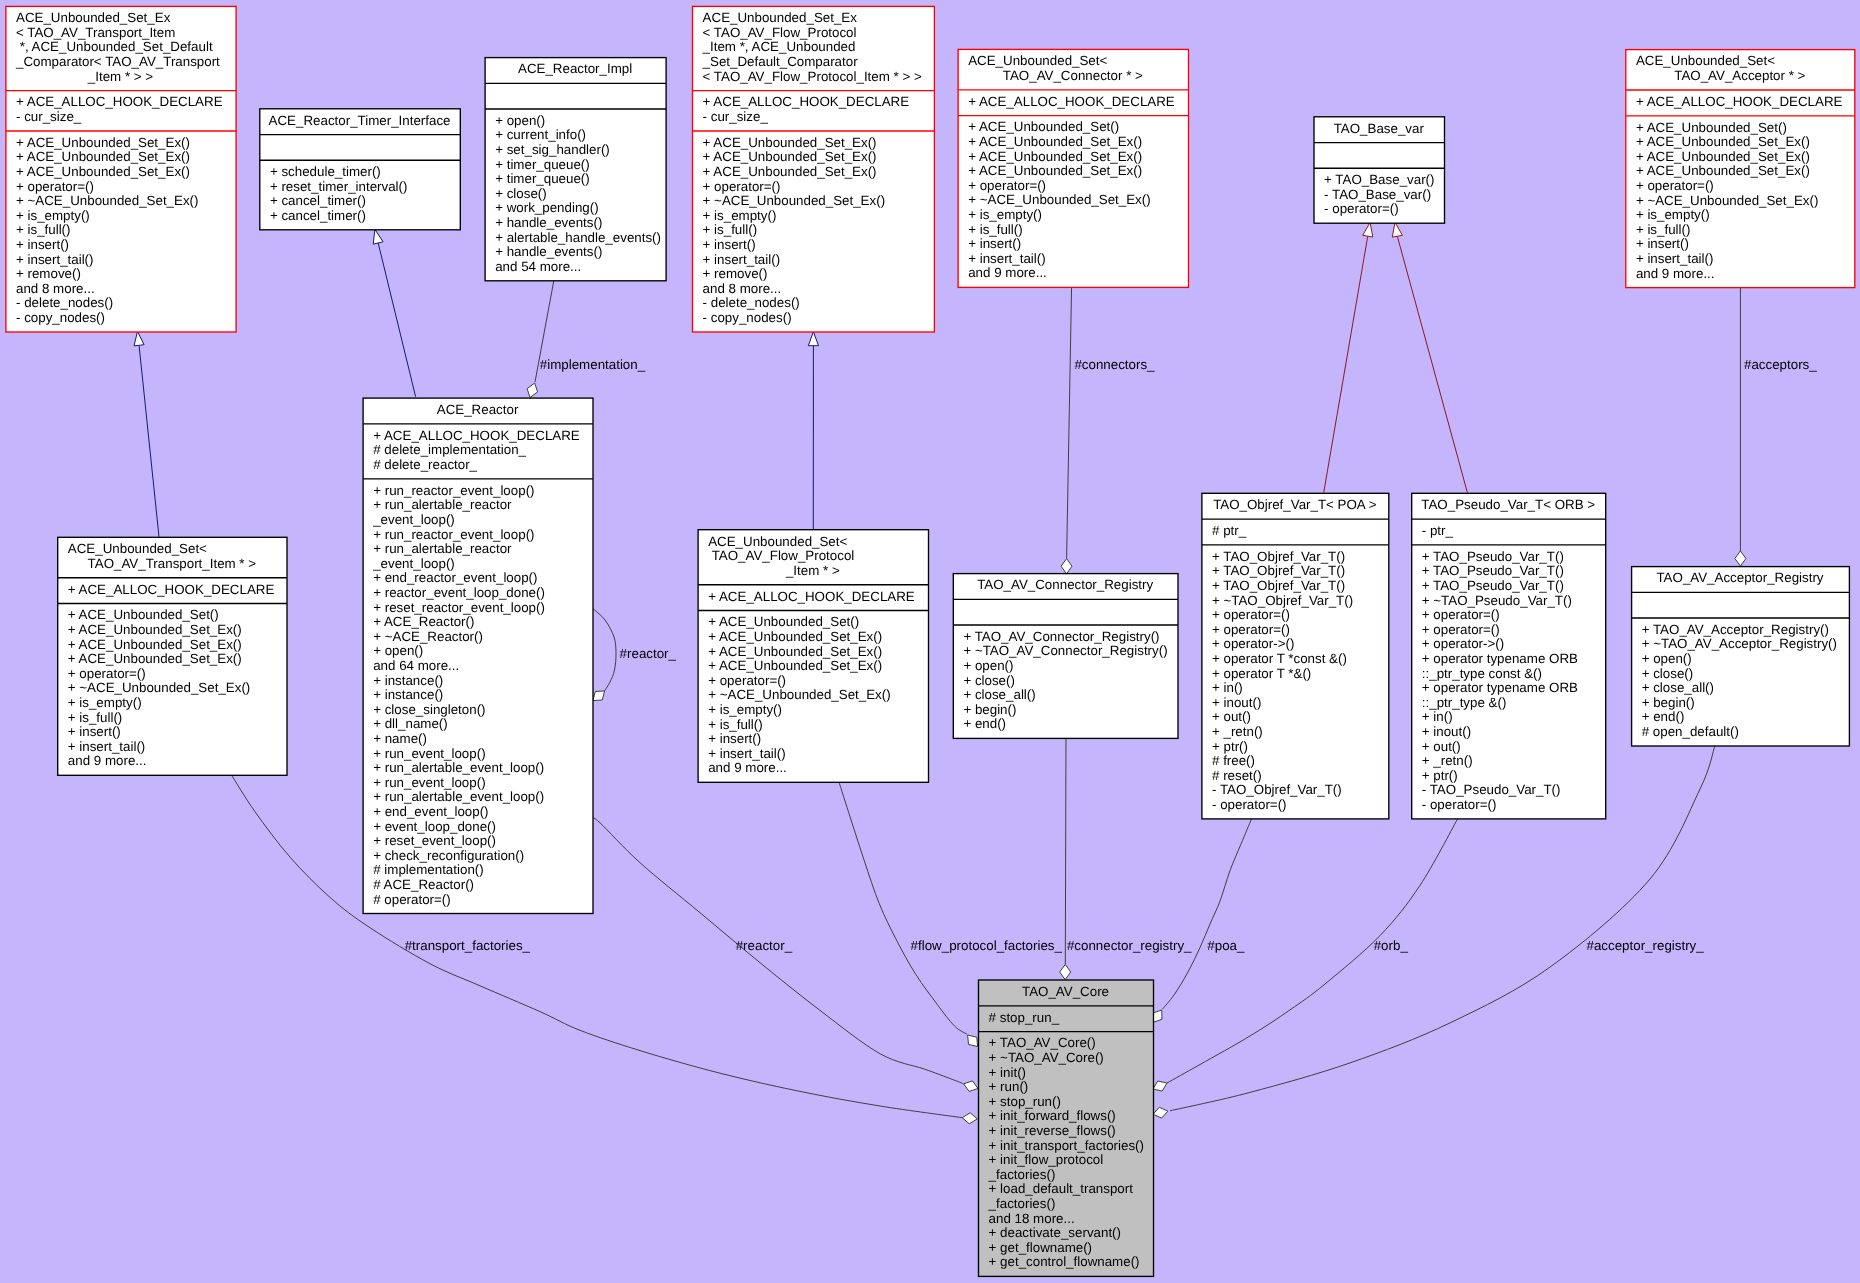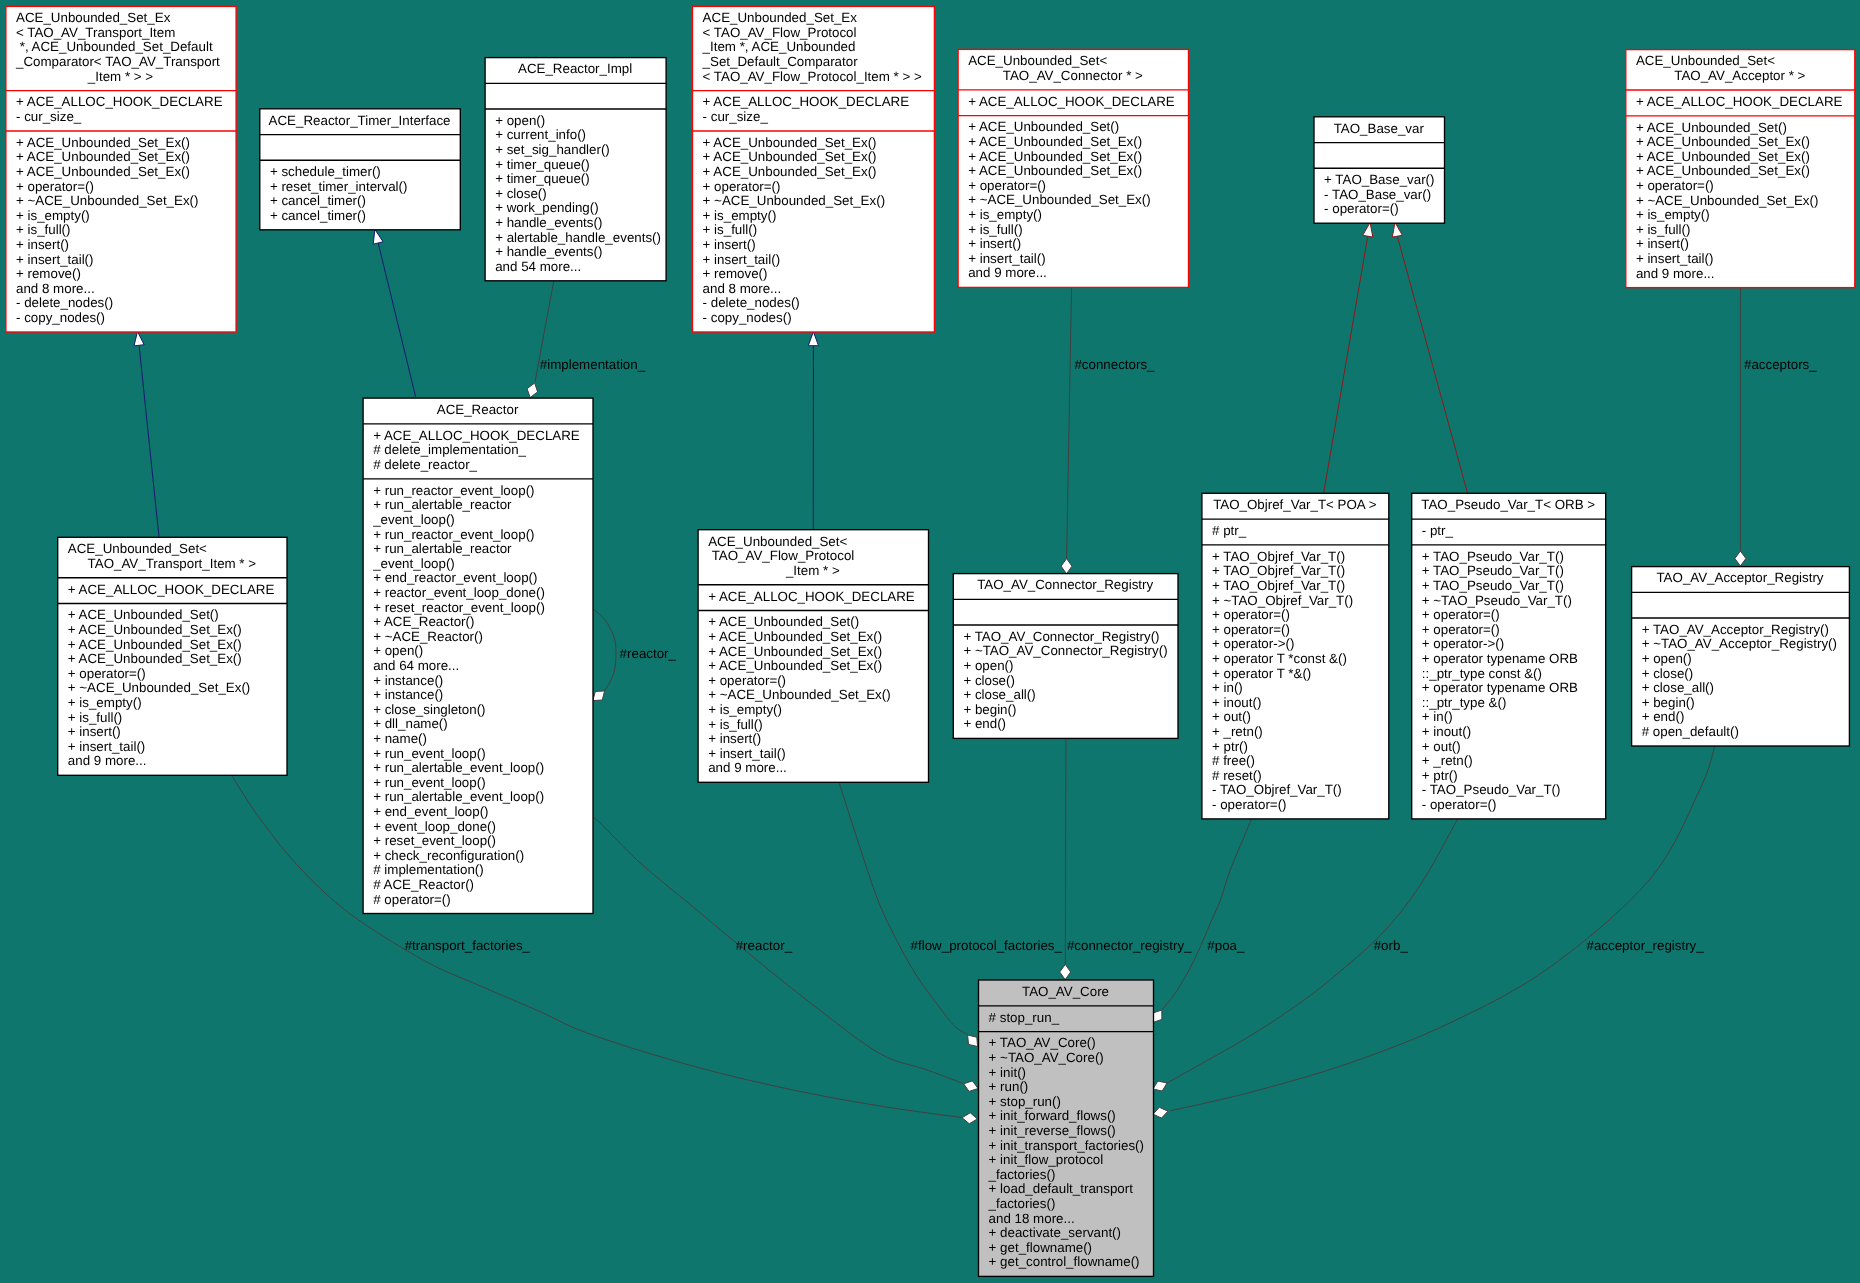--- a/index.html
+++ b/index.html
@@ -1,20 +1,20 @@
 <!DOCTYPE html>
 <html><head>
 <meta charset="utf-8">
 <title>TAO_AV_Core collaboration diagram</title>
 <style>
   html,body{margin:0;padding:0;background:#ffffff;}
   *{-webkit-font-smoothing:antialiased;text-rendering:geometricPrecision;}
   body{width:1860px;height:1283px;overflow:hidden;
        font-family:"Liberation Sans", sans-serif;}
-  #diagram{position:relative;width:1860px;height:1283px;background:#0f766e;}
+  #diagram{position:relative;width:1860px;height:1283px;background:#c4b5fd;}
   svg{display:block;}
   .clstext{font-family:"Liberation Sans", sans-serif;font-size:13.35px;fill:#000000;white-space:pre;}
   .edgelbl{font-family:"Liberation Sans", sans-serif;font-size:13.35px;fill:#000000;}
 </style>
 </head>
 <body>
 
 <div id="diagram">
   <svg id="svgroot" width="1860" height="1283" viewBox="0 0 1860 1283">
     <g id="edges">

